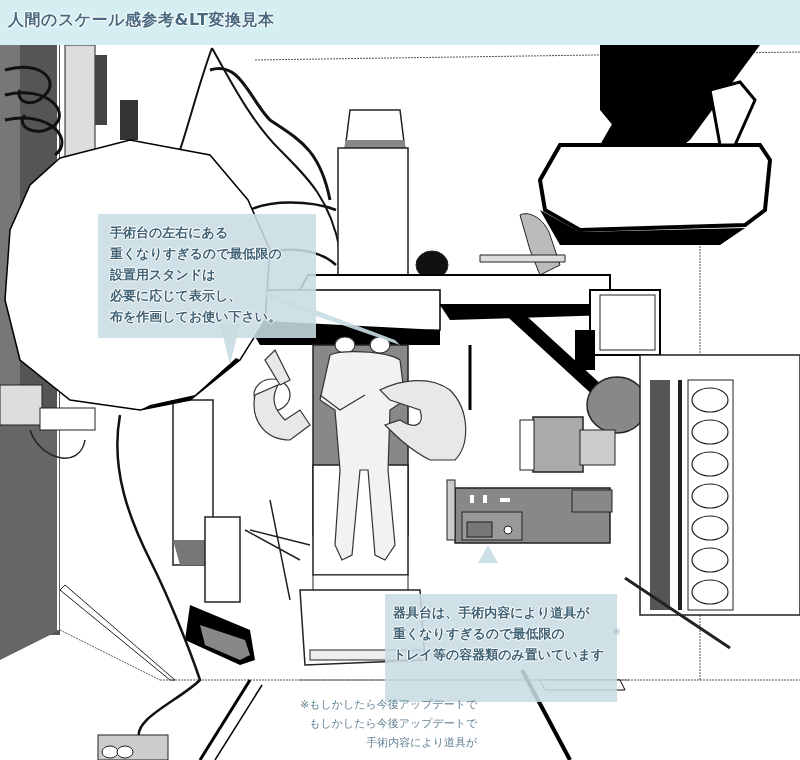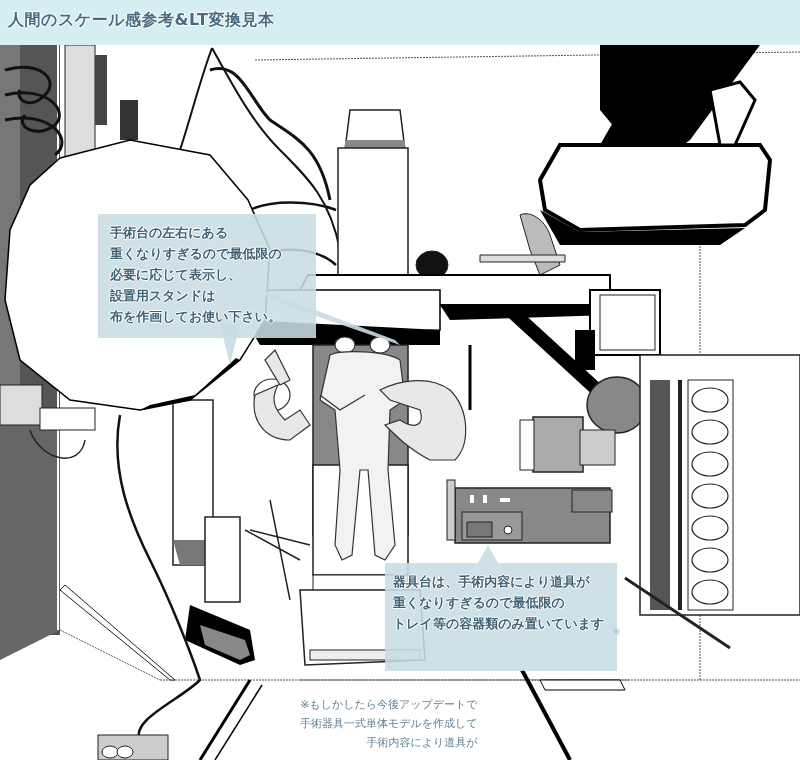--- a/index.html
+++ b/index.html
@@ -29,21 +29,21 @@
       background: rgba(200, 221, 227, 0.88);
       color: #3f6275;
       font-weight: bold;
       font-size: 13px;
       line-height: 21px;
       padding: 8px 10px 6px 12px;
       text-shadow: 1px 0 0 #fff, -1px 0 0 #fff, 0 1px 0 #fff, 0 -1px 0 #fff;
     }
     .callout .line { display: block; white-space: nowrap; }
     .callout-left { left: 62px; top: 214px; width: 196px; height: 110px; margin-left: 36px; }
-    .callout-right { left: 385px; top: 563px; width: 214px; height: 94px; padding-left: 8px; }
+    .callout-right { left: 385px; top: 594px; width: 214px; height: 94px; padding-left: 8px; }
     .note {
       position: absolute; left: 300px; top: 695px;
       font-size: 11px; line-height: 19px; color: #5e7f92; text-align: right;
     }
     .note .line { display: block; white-space: nowrap; }
     .asterisk {
       position: absolute; left: 613px; top: 627px; font-size: 9px; color: #9bb4bf;
     }
   </style>
 </head>
@@ -227,29 +227,29 @@
 
     <polygon points="262,290 270,300 400,345 395,340" fill="#c8dde3" opacity="0.9"></polygon>
     <polygon points="220,324 240,324 230,365" fill="#c8dde3" opacity="0.9"></polygon>
     <polygon points="478,563 498,563 488,545" fill="#c8dde3" opacity="0.9"></polygon>
   </svg>
 </div>
 
 <div class="callout callout-left">
   <span class="line">手術台の左右にある</span>
   <span class="line">重くなりすぎるので最低限の</span>
+  <span class="line">設置用スタンドは</span>
   <span class="line">必要に応じて表示し、</span>
-  <span class="line">設置用スタンドは</span>
   <span class="line">布を作画してお使い下さい。</span>
 </div>
 
 <div class="callout callout-right">
   <span class="line">器具台は、手術内容により道具が</span>
   <span class="line">重くなりすぎるので最低限の</span>
   <span class="line">トレイ等の容器類のみ置いています</span>
 </div>
 <span class="asterisk">※</span>
 
 <div class="note">
   <span class="line">※もしかしたら今後アップデートで</span>
-  <span class="line">手術器具一式単体モデルを作成して</span>
+  <span class="line">もしかしたら今後アップデートで</span>
   <span class="line">手術内容により道具が</span>
 </div>
 
 </body></html>

